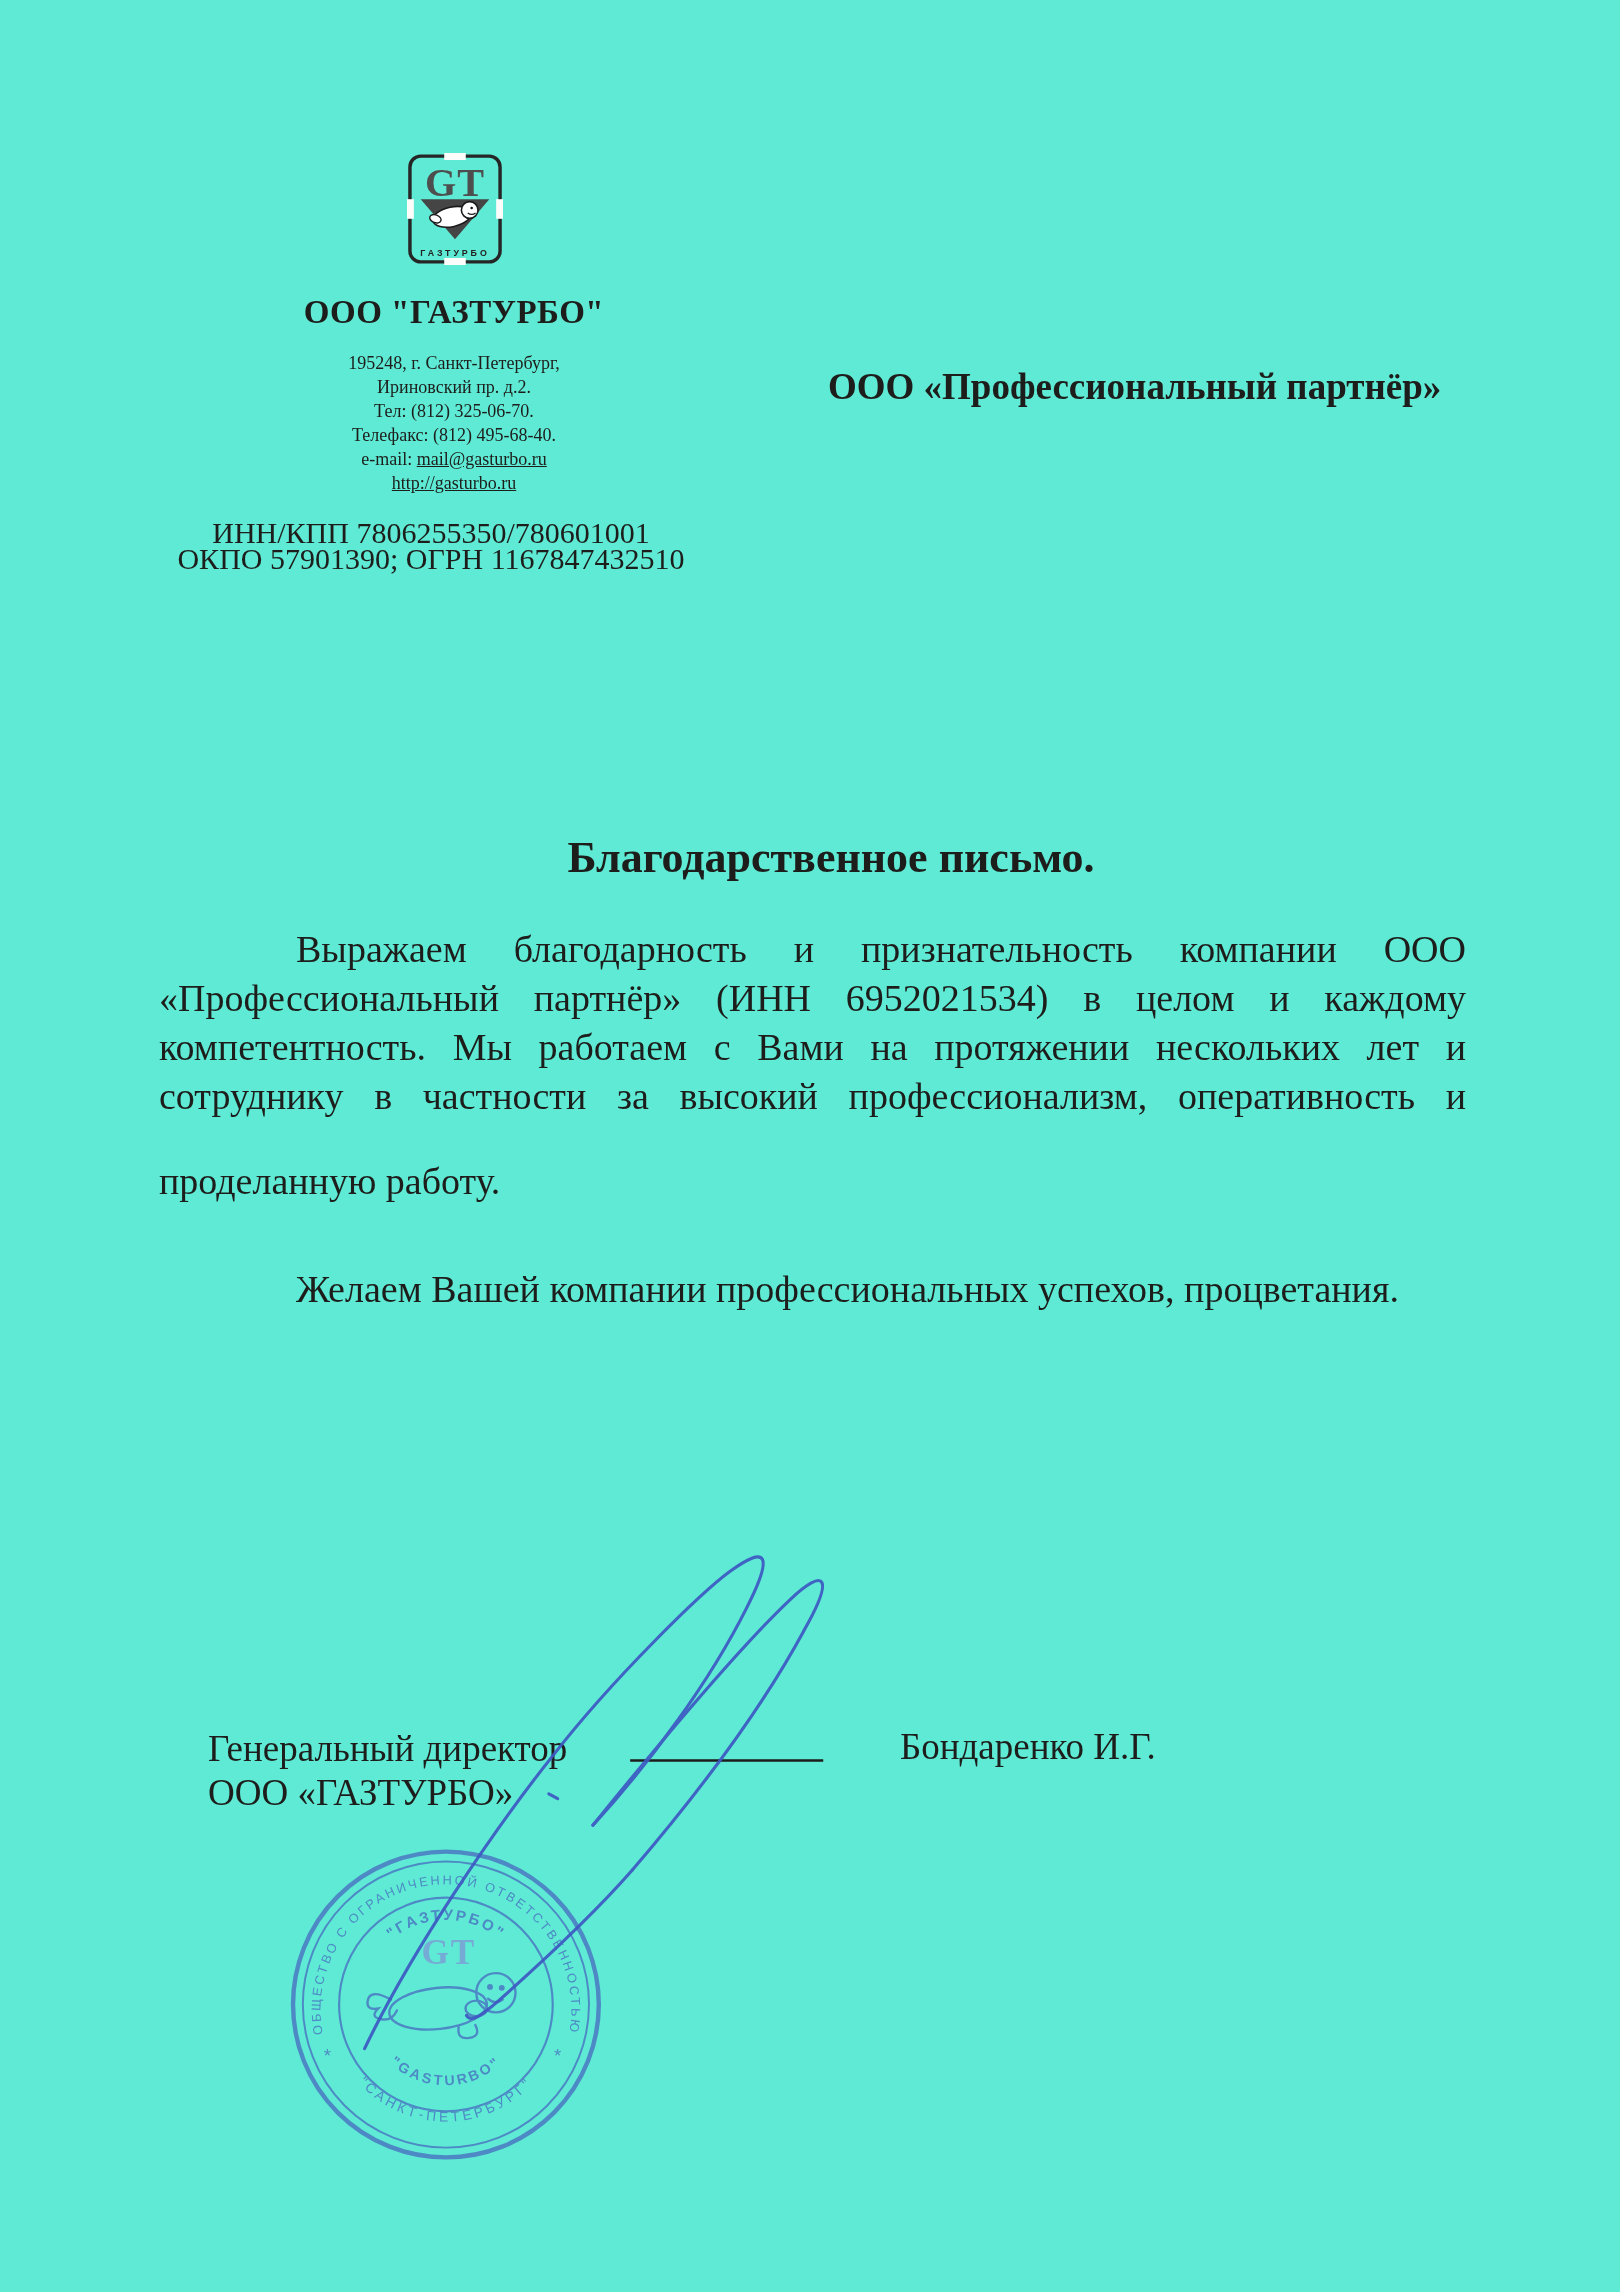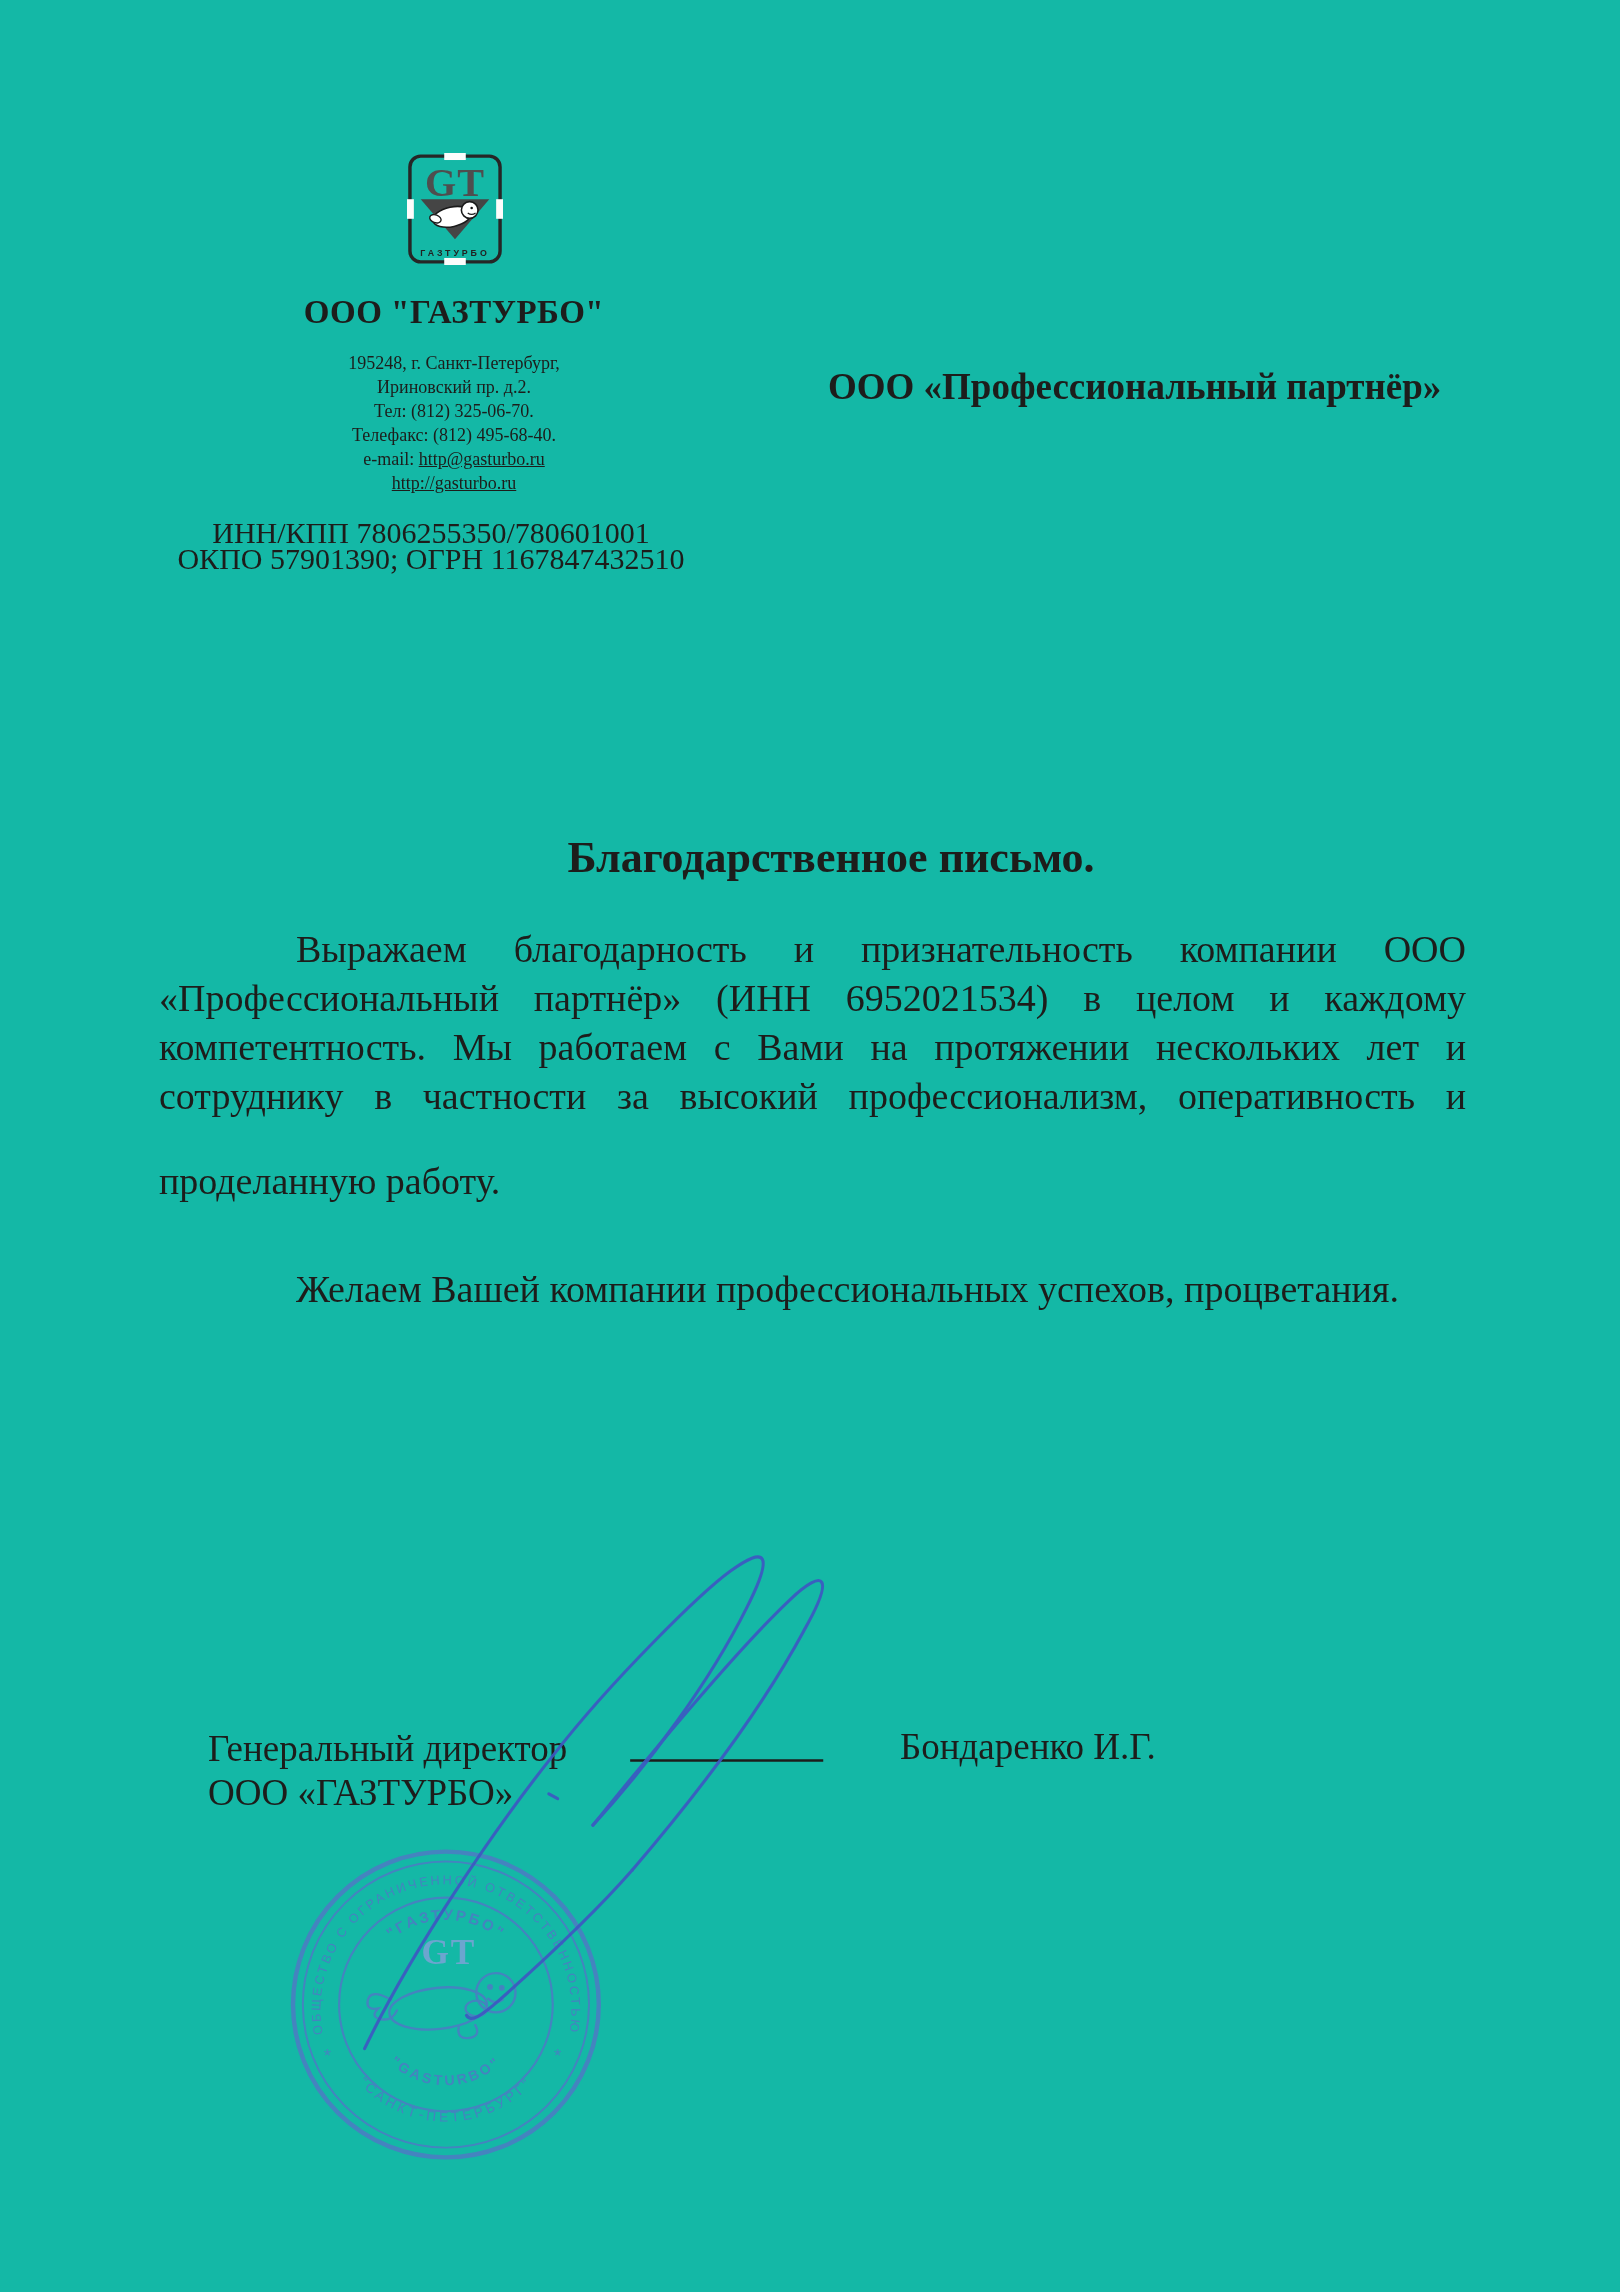--- a/index.html
+++ b/index.html
@@ -1,18 +1,18 @@
 <!DOCTYPE html>
 <html><head>
 <meta charset="utf-8">
 <style>
   html,body { margin:0; padding:0; background:#8a8a8a; }
   .page {
     position:relative; width:1620px; height:2293px; margin:0 auto;
-    background:#14b8a6; color:#1d1d1b; overflow:hidden;
+    background:#5eead4; color:#1d1d1b; overflow:hidden;
     font-family:"Liberation Serif","DejaVu Serif",serif;
   }
   
   .logo-svg { position:absolute; left:407px; top:153px; }
   .company-name {
     position:absolute; left:172px; top:294px; width:564px;
     text-align:center; font-size:33px; font-weight:bold; letter-spacing:0.5px;
   }
   .addr-block {
     position:absolute; left:172px; top:351px; width:564px;
@@ -77,21 +77,21 @@
     <text x="49" y="105" text-anchor="middle" class="logo-caption">ГАЗТУРБО</text>
   </svg>
 
   <div class="company-name">ООО "ГАЗТУРБО"</div>
 
   <div class="addr-block">
     <div>195248, г. Санкт-Петербург,</div>
     <div>Ириновский пр. д.2.</div>
     <div>Тел: (812) 325-06-70.</div>
     <div>Телефакс: (812) 495-68-40.</div>
-    <div><span>e-mail: </span><span class="lnk">http@gasturbo.ru</span></div>
+    <div><span>e-mail: </span><span class="lnk">mail@gasturbo.ru</span></div>
     <div><span class="lnk">http://gasturbo.ru</span></div>
   </div>
 
   <div class="codes-block">
     <div>ИНН/КПП 7806255350/780601001</div>
     <div>ОКПО 57901390; ОГРН 1167847432510</div>
   </div>
 
   <div class="recipient">ООО «Профессиональный партнёр»</div>
 

